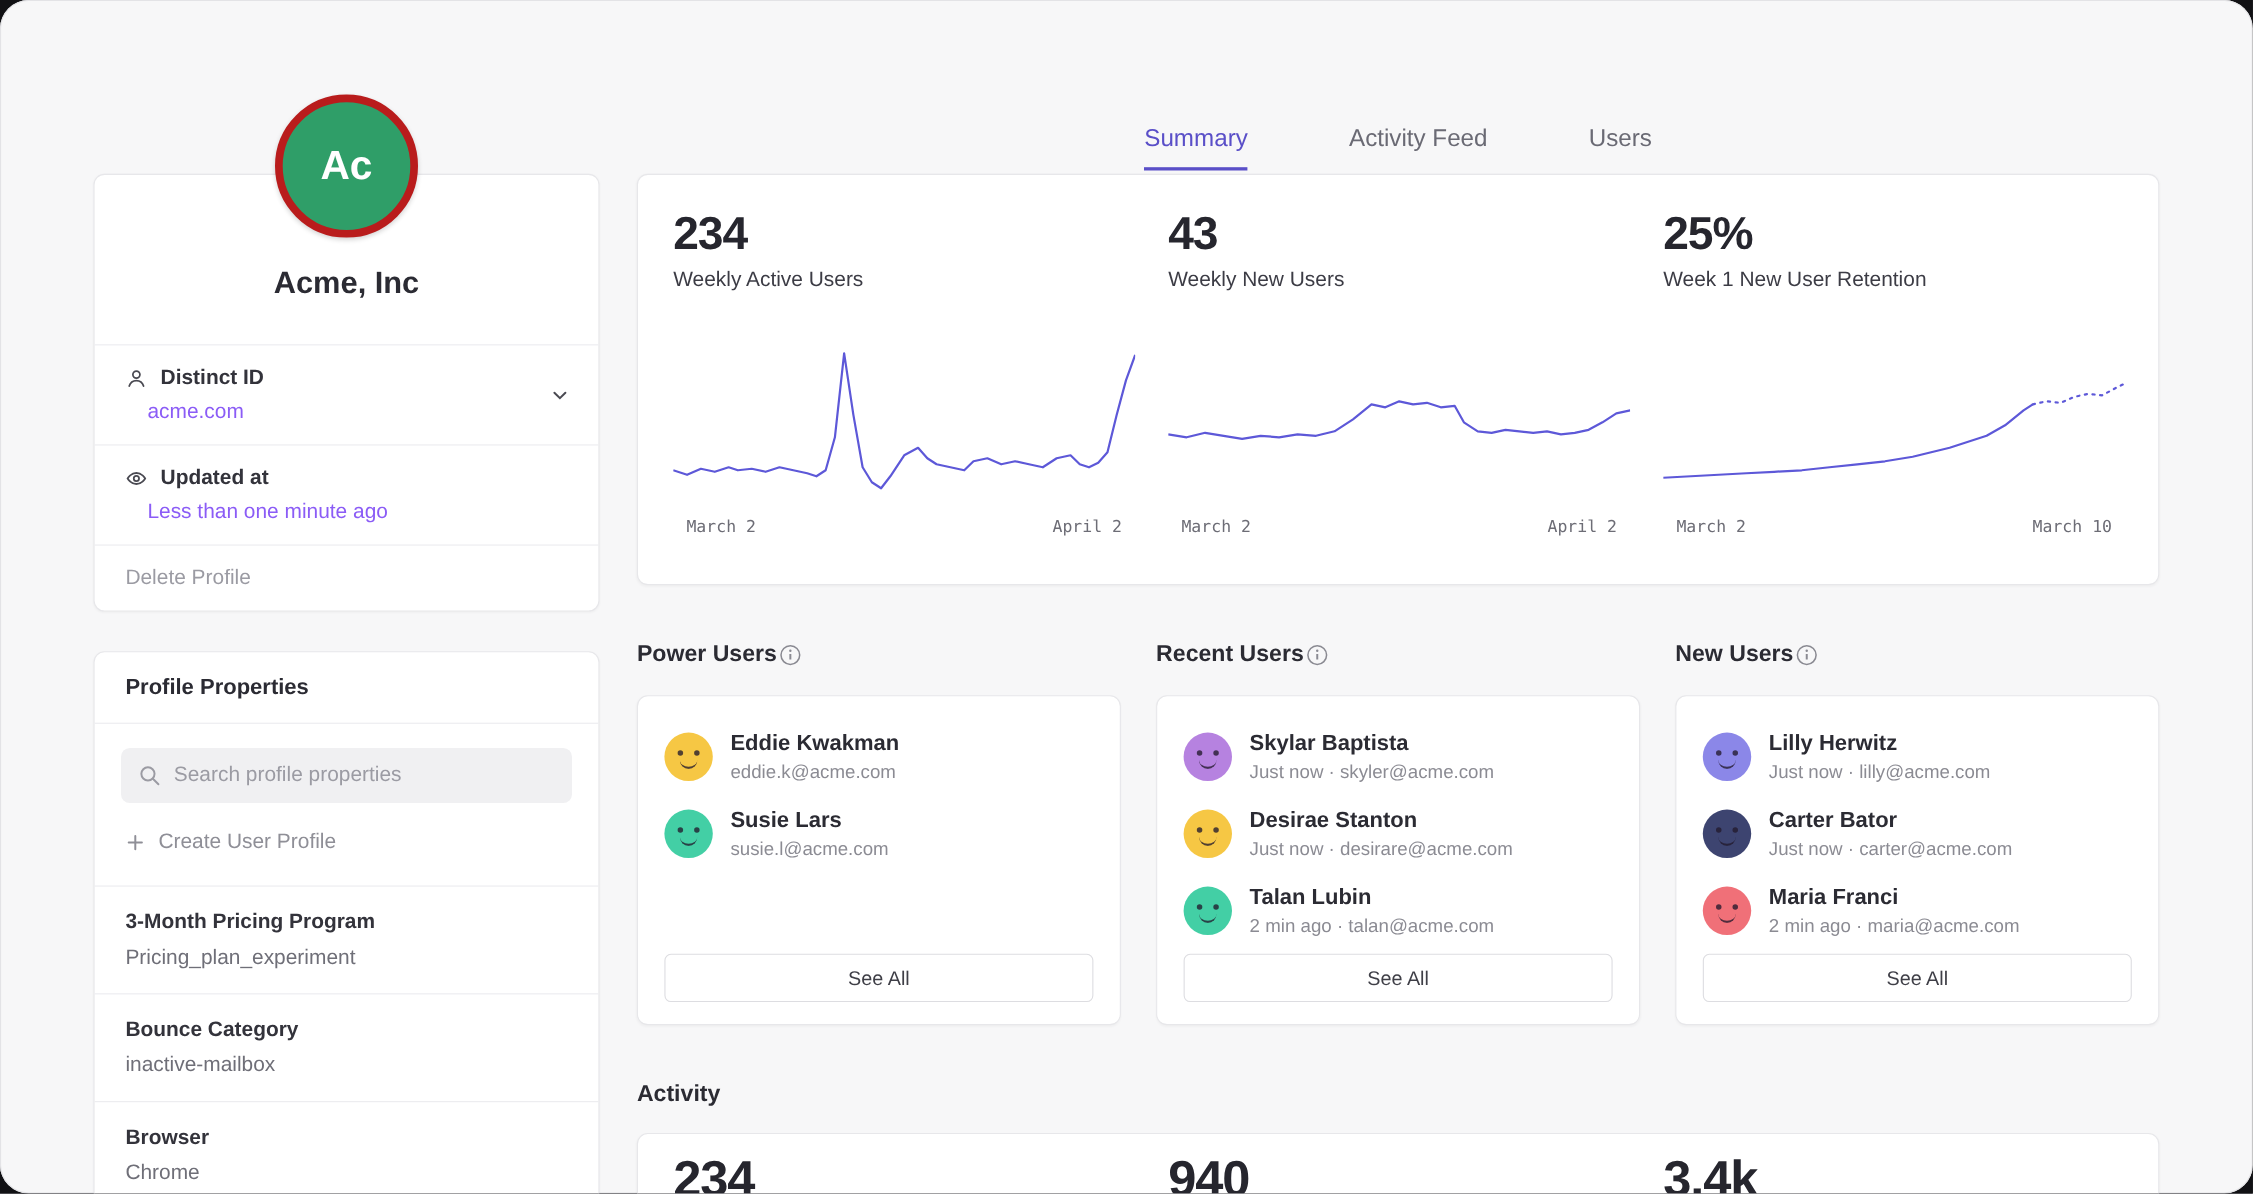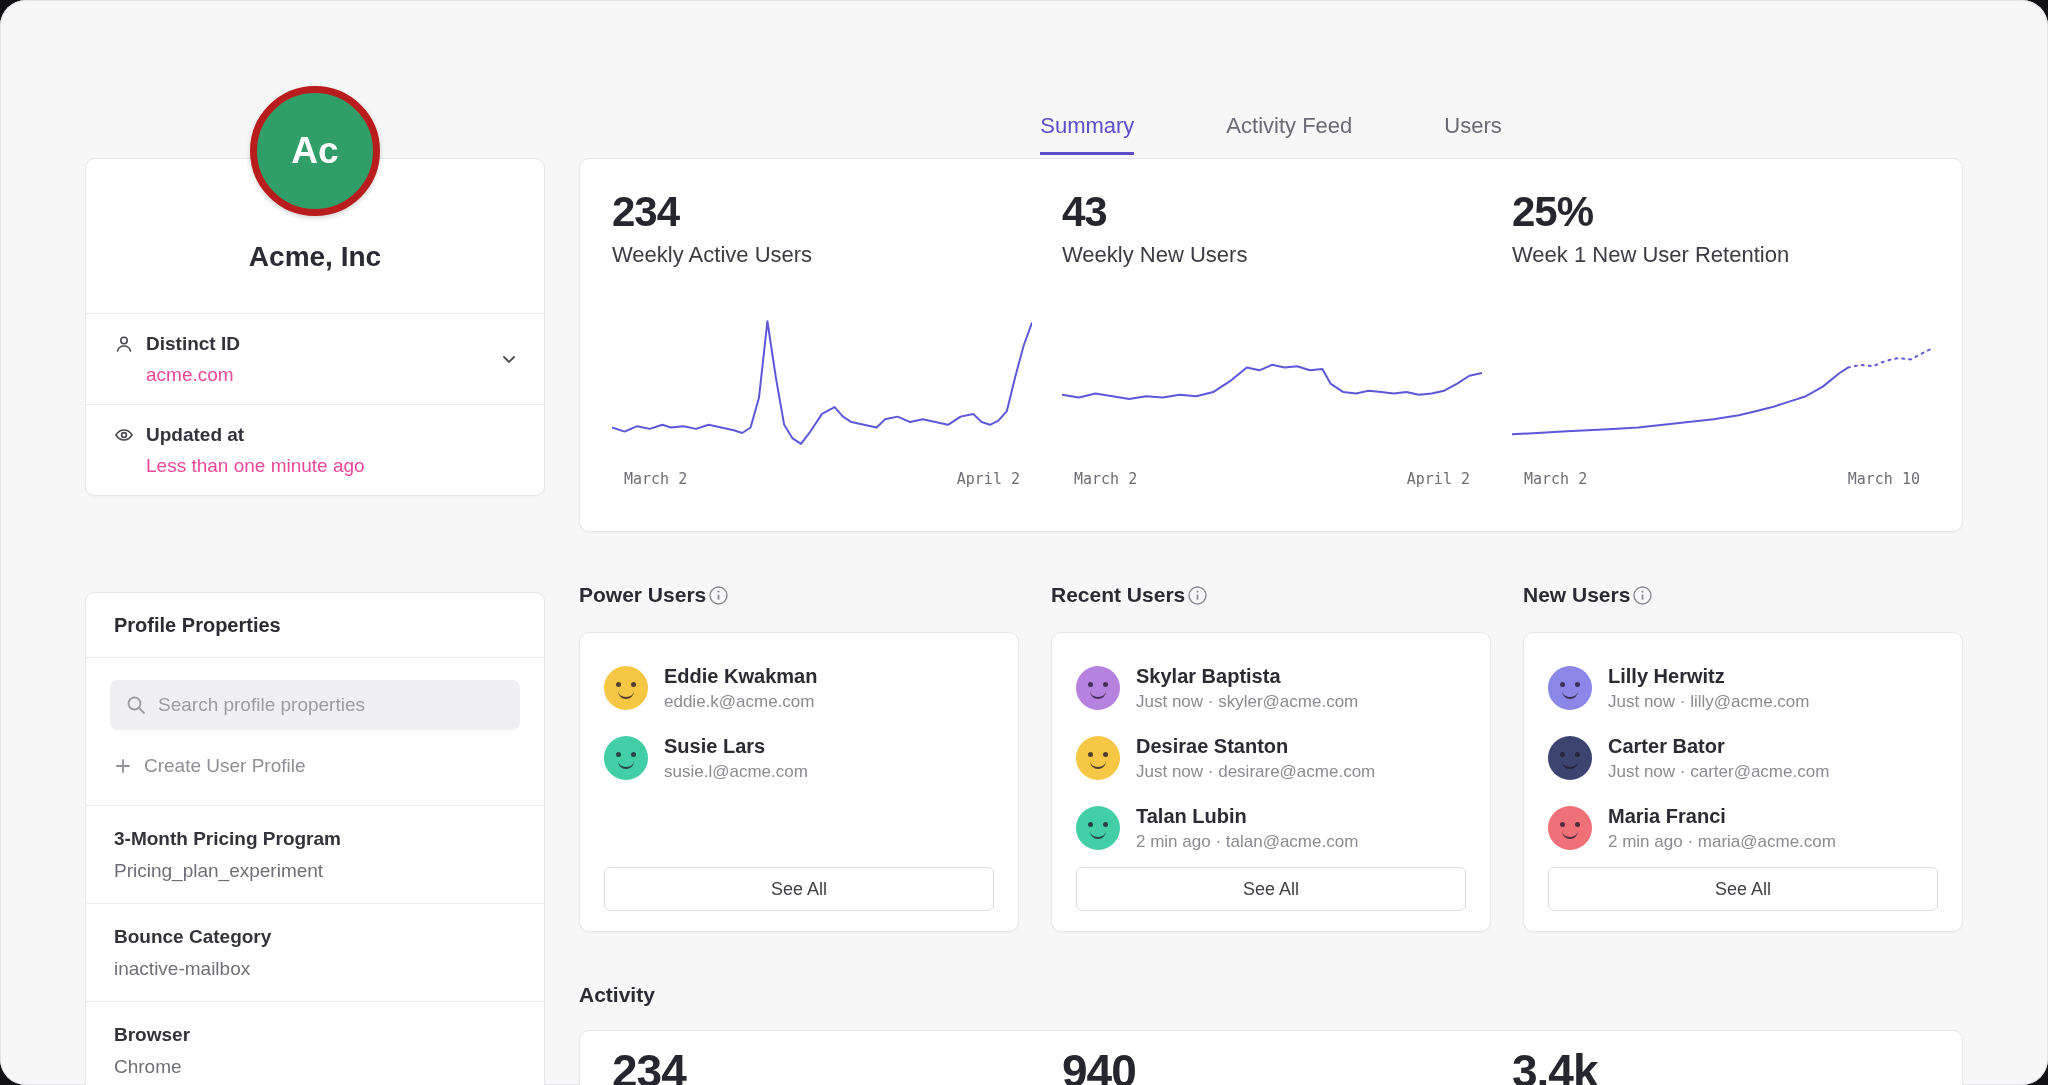--- a/index.html
+++ b/index.html
@@ -9,21 +9,21 @@
   .card{background:#fff;border:1px solid #e7e7ea;border-radius:10px;box-shadow:0 1px 2px rgba(20,20,30,.03);}
 
   
   .avatar-big{position:absolute;left:250px;top:86px;width:130px;height:130px;border-radius:50%;
     display:flex;align-items:center;justify-content:center;color:#fff;font-size:37px;font-weight:700;
     border:7px solid #b91c1c;box-shadow:0 2px 5px rgba(0,0,0,.18);z-index:3;}
   .card-profile{position:absolute;left:85px;top:158px;width:460px;}
   .profile-name{padding:82px 0 40px;text-align:center;font-size:28px;font-weight:700;color:#2b2b33;line-height:32px;}
   .field-row{position:relative;border-top:1px solid #ececef;padding:18px 28px;}
   .field-head{display:flex;align-items:center;gap:12px;font-size:19px;font-weight:700;color:#33333b;line-height:23px;}
-  .field-value{margin:8px 0 0 32px;font-size:19px;color:#ec4899;line-height:23px;}
+  .field-value{margin:8px 0 0 20px;font-size:19px;color:#8b5cf6;line-height:23px;}
   .chev{position:absolute;right:26px;top:50%;transform:translateY(-50%);cursor:pointer;}
   .delete-row{border-top:1px solid #ececef;padding:18px 28px;font-size:19px;color:#9b9ba3;line-height:23px;cursor:pointer;}
 
   .card-props{position:absolute;left:85px;top:592px;width:460px;height:660px;}
   .props-title{padding:20px 28px;font-size:20px;font-weight:700;color:#2b2b33;line-height:24px;}
   .props-divider{border-top:1px solid #ececef;}
   .props-search{position:relative;margin:22px 24px 0;}
   .props-search input{width:100%;height:50px;background:#f0f0f2;border:none;border-radius:8px;
     padding:0 16px 0 48px;font-size:19px;color:#3a3a42;outline:none;font-family:inherit;}
   .props-search input::placeholder{color:#9b9ba3;}
@@ -35,21 +35,21 @@
 
   
   .tabs{position:absolute;left:579px;top:112px;width:1384px;display:flex;justify-content:center;gap:92px;}
   .tab{font-size:22px;color:#6a6a74;line-height:28px;padding-bottom:12px;cursor:pointer;border-bottom:3px solid transparent;}
   .tab.active{color:#5a4fc8;font-weight:400;border-bottom-color:#5a4fc8;}
 
   
   .card-summary{position:absolute;left:579px;top:158px;width:1384px;height:374px;padding:30px 32px 0;}
   .stats-grid{display:grid;grid-template-columns:repeat(3,420px);column-gap:30px;}
   .stat-value{font-size:42px;font-weight:700;color:#26262e;line-height:46px;letter-spacing:-1px;}
-  .stat-label{margin-top:8px;font-size:22px;color:#3c3c45;line-height:23px;}
+  .stat-label{margin-top:8px;font-size:19px;color:#3c3c45;line-height:23px;}
   .chart{margin-top:42px;width:420px;height:146px;display:block;}
   .ticks{display:flex;justify-content:space-between;margin-top:16px;padding:0 12px;
     font-family:"DejaVu Sans Mono","Liberation Mono",monospace;font-size:15px;color:#6d6d76;line-height:18px;}
 
   
   .lists{position:absolute;left:579px;top:582px;width:1384px;display:grid;grid-template-columns:repeat(3,440px);column-gap:32px;}
   .list-head{display:flex;align-items:center;gap:2px;font-size:21px;font-weight:700;color:#2b2b33;line-height:26px;margin-bottom:24px;}
   .list-card{height:300px;padding:20px 24px;display:flex;flex-direction:column;}
   .user-row{display:flex;align-items:center;gap:16px;padding:11px 0;cursor:pointer;}
   .face{position:relative;width:44px;height:44px;border-radius:50%;flex:none;}
@@ -104,20 +104,21 @@
           <svg width="20" height="20" viewBox="0 0 20 20" fill="none" stroke="#4a4a52" stroke-width="1.6">
             <path d="M2 10s3-5 8-5 8 5 8 5-3 5-8 5-8-5-8-5z"></path>
               <circle cx="10" cy="10" r="2.4"></circle>
           </svg>
         </span>
         <span>Updated at</span>
       </div>
       <div class="field-value">Less than one minute ago</div>
     </div>
 
+    <div class="delete-row">Delete Profile</div>
   </div>
 
   <div class="card card-props">
     <div class="props-title">Profile Properties</div>
     <div class="props-divider"></div>
 
     <div class="props-search">
       <span class="search-ic icon">
         <svg width="22" height="22" viewBox="0 0 22 22" fill="none" stroke="#9b9ba3" stroke-width="1.8" stroke-linecap="round">
           <circle cx="9.5" cy="9.5" r="6"></circle>

